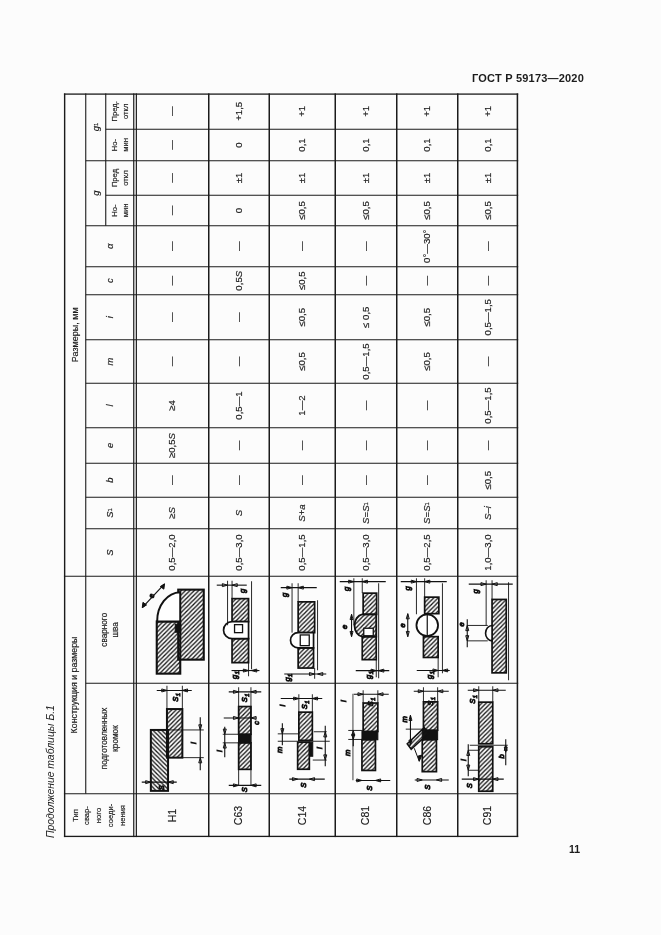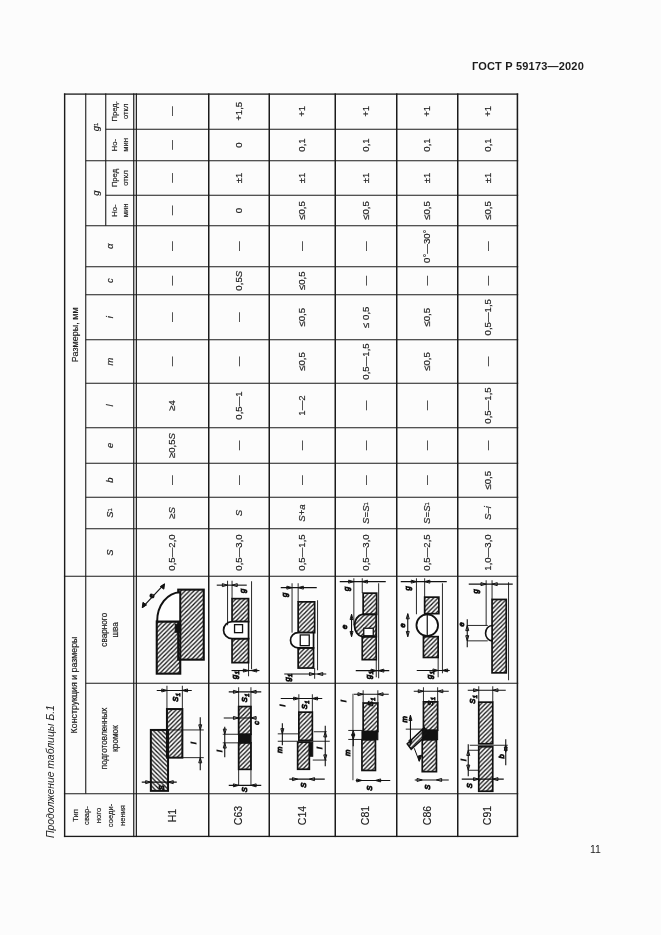--- a/index.html
+++ b/index.html
@@ -1,23 +1,23 @@
 <!DOCTYPE html>
 <html><head><meta charset="utf-8"><style>
 html,body{margin:0;padding:0;}
 body{width:661px;height:935px;background:#fcfcfc;position:relative;overflow:hidden;filter:grayscale(1);
  font-family:"Liberation Sans",sans-serif;color:#1c1c1c;}
 .c{position:absolute;display:flex;align-items:center;justify-content:center;
  text-align:center;line-height:1.12;-webkit-text-stroke:0.18px #1c1c1c;}
 sub{font-size:62%;}
-#gost{position:absolute;left:384px;top:60px;width:200px;text-align:right;
+#gost{position:absolute;left:384px;top:72px;width:200px;text-align:right;
  font-weight:bold;font-size:11px;letter-spacing:0.2px;}
 #prod{position:absolute;left:44.5px;top:838px;width:132px;font-style:italic;font-size:10.4px;
  transform:rotate(-90deg);transform-origin:0 0;white-space:nowrap;}
-#pg{position:absolute;left:590px;top:842.5px;font-size:10.5px;}
+#pg{position:absolute;left:569px;top:842.5px;font-size:10.5px;font-weight:bold;}
 #tbl{position:absolute;left:-81.0px;top:237.55px;width:744.0px;height:454.5px;
  transform:rotate(-90deg);}
 </style></head><body>
 <div id="gost">ГОСТ Р 59173—2020</div>
 <div id="prod">Продолжение таблицы Б.1</div>
 <div id="pg">11</div>
 <div id="tbl">
 <svg width="744.0" height="454.5" viewBox="0 0 744.0 454.5" style="position:absolute;left:0;top:0">
       <g stroke="#1b1b1b">
         <line x1="0" y1="0.8" x2="744.0" y2="0.8" stroke-width="1.6"></line>

